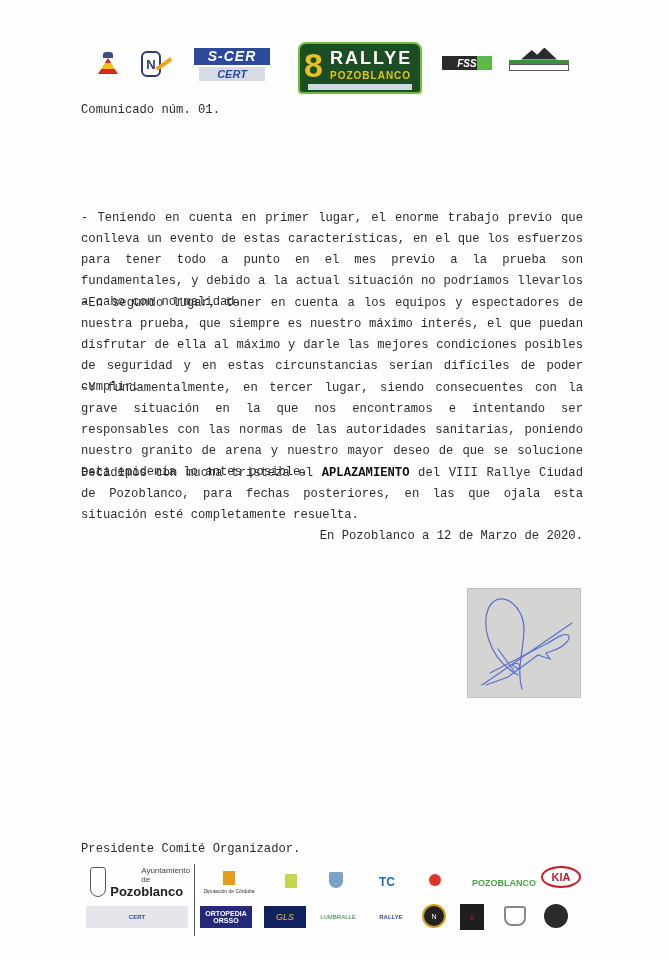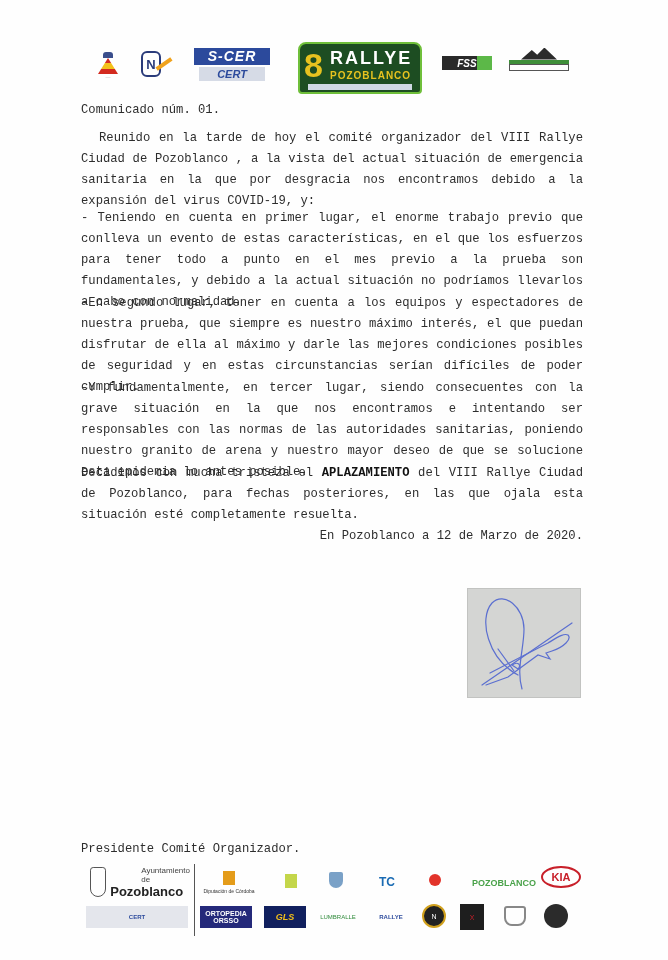--- a/index.html
+++ b/index.html
@@ -63,21 +63,21 @@
     .b-adam { left: 182px; top: 6px; width: 50px; height: 28px; flex-direction: column; }
     .b-adam i { width: 12px; height: 14px; background: #c4d64a; display:block; margin-bottom: 3px; }
     .b-escudo { left: 240px; top: 4px; width: 24px; height: 30px; flex-direction: column; }
     .b-escudo i { width: 14px; height: 16px; background: #7aa1c7; border-radius: 2px 2px 7px 7px; display:block; margin-bottom: 3px; }
     .b-tc { left: 286px; top: 6px; width: 34px; height: 28px; color: #1a6bb3; font-size: 12px; font-weight: bold; }
     .b-arbol { left: 334px; top: 4px; width: 34px; height: 30px; flex-direction: column; }
     .b-arbol i { width: 12px; height: 12px; border-radius: 50%; background: #e2332a; display:block; margin-bottom: 2px; }
     .b-pozo { left: 388px; top: 8px; width: 64px; height: 26px; color: #4aa24a; font-size: 9px; font-weight: bold; }
     .b-kia { left: 457px; top: 4px; width: 40px; height: 22px; border: 2px solid #c8202a; border-radius: 50%; color: #c8202a; font-size: 11px; font-weight: bold; box-sizing: border-box; }
     .b-orsso { left: 116px; width: 52px; background: #24297a; color: #fff; font-size: 7px; font-weight: bold; }
-    .b-gls { left: 180px; width: 42px; background: #11205e; color: #f3c01a; font-size: 9px; font-weight: bold; font-style: italic; }
+    .b-gls { left: 180px; width: 42px; background: #11205e; color: #f3c01a; font-size: 9px; font-weight: normal; font-style: italic; }
     .b-lumbier { left: 232px; width: 44px; color: #2f8a3a; font-size: 6px; }
     .b-blue { left: 288px; width: 38px; color: #2c4a9c; font-size: 6px; font-weight: bold; }
     .b-circle { left: 338px; top: 42px; width: 24px; height: 24px; border-radius: 50%; background: #222; border: 2px solid #d1a11e; color: #fff; font-size: 7px; box-sizing: border-box; }
     .b-dark { left: 376px; top: 42px; width: 24px; height: 26px; background: #1e1e1e; color: #c8202a; font-size: 7px; }
     .b-dacia { left: 420px; top: 44px; width: 22px; height: 20px; border: 2px solid #888; border-radius: 3px 3px 8px 8px; box-sizing: border-box; }
     .b-round { left: 460px; top: 42px; width: 24px; height: 24px; border-radius: 50%; background: #2b2b2b; }
   </style>
 </head>
 <body>
 
@@ -105,21 +105,20 @@
   <div class="logo logo-fss">
     <span>FSS</span>
   </div>
   <div class="logo logo-sierra">
     <span class="mtn"></span>
     <span class="band"></span>
     <span class="txt"></span>
   </div>
 
   <div class="text t-title">Comunicado núm. 01.</div>
-  <p class="text p t-p1">Reunido en la tarde de hoy el comité organizador del VIII Rallye Ciudad de Pozoblanco , a la vista del actual situación de emergencia sanitaria en la que por desgracia nos encontramos debido a la expansión del virus  COVID-19, y:</p>
   <p class="text p t-p2">- Teniendo en cuenta en primer lugar, el enorme trabajo previo que conlleva un evento de estas características, en el que los esfuerzos  para tener todo a punto en el mes previo a la prueba son fundamentales, y debido a la actual situación no podríamos llevarlos a cabo con normalidad.</p>
   <p class="text p t-p4">-Y fundamentalmente, en tercer lugar, siendo consecuentes con la grave situación en la que nos encontramos  e intentando ser responsables con las normas de las autoridades sanitarias, poniendo nuestro granito de arena y nuestro mayor deseo de que se solucione esta epidemia lo antes posible.</p>
   <p class="text p t-p3"> -En segundo lugar, tener en cuenta a los equipos y espectadores de nuestra prueba, que siempre es nuestro máximo interés, el  que puedan disfrutar de ella al máximo y darle las mejores condiciones posibles de seguridad y en estas circunstancias serían difíciles de poder cumplir.</p>
   <p class="text p t-p5"><span>Decidimos con mucha tristeza el  </span><span class="bold">APLAZAMIENTO</span><span> del VIII Rallye Ciudad de Pozoblanco, para fechas posteriores, en las que ojala esta situación esté completamente resuelta.</span></p>
   <div class="text t-date">En Pozoblanco a 12 de Marzo de 2020.</div>
 
   <div class="signature">
     <svg width="112" height="108" viewBox="0 0 112 108">
       <g fill="none" stroke="#5b6fd0" stroke-width="1.2" stroke-linecap="round">
         <path d="M50 86 C20 70 10 30 24 14 C36 2 56 18 56 40 C56 60 48 80 54 100"></path>

